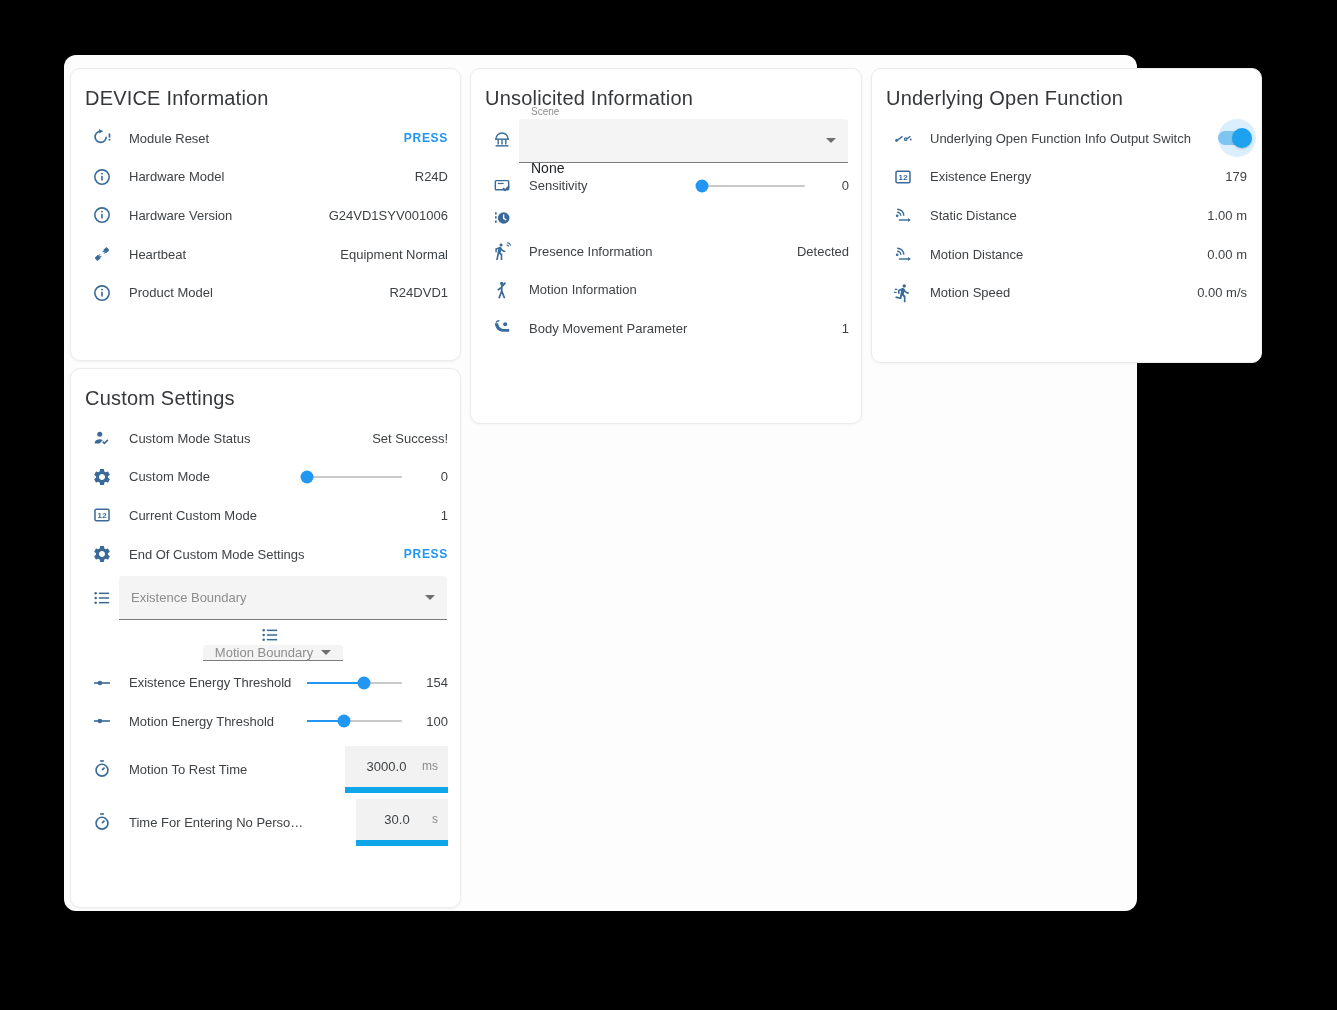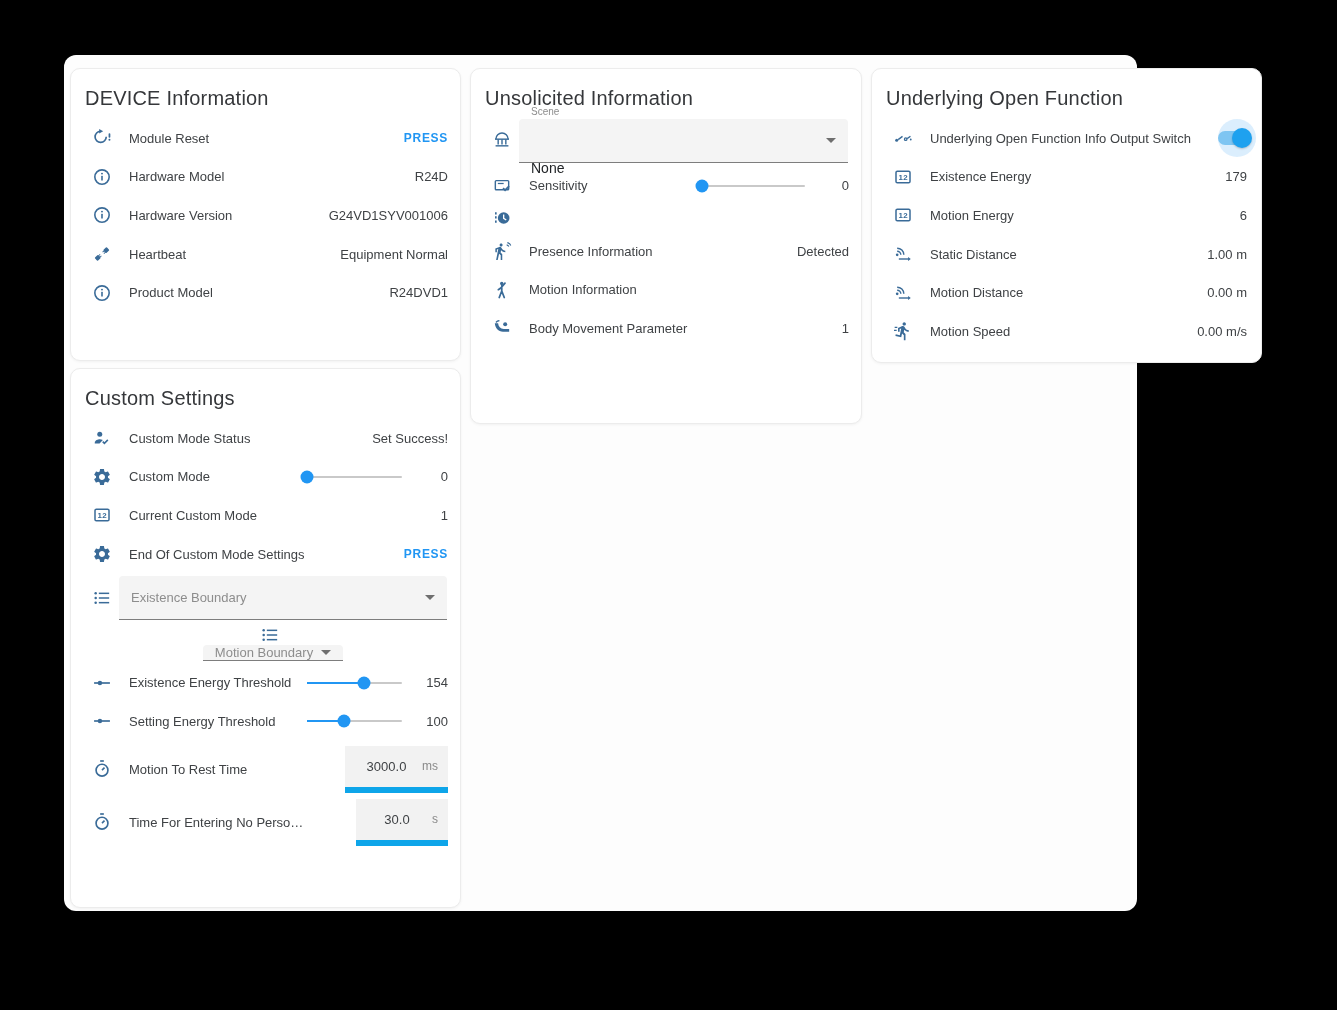--- a/index.html
+++ b/index.html
@@ -307,21 +307,21 @@
         <span class="thumb-dot" style="left: 60%;"></span>
       </span>
       <span class="value slider-value">154</span>
     </div>
     <div class="row">
       <span class="icon">
           <svg>
             <use href="#sym-sliderdot"></use>
           </svg>
         </span>
-      <span class="label">Setting Energy Threshold</span>
+      <span class="label">Motion Energy Threshold</span>
       <span class="slider narrow">
         <span class="fill" style="width: 39%;"></span>
         <span class="thumb-dot" style="left: 39%;"></span>
       </span>
       <span class="value slider-value">100</span>
     </div>
     <div class="row row-input mt2">
       <span class="icon">
           <svg>
             <use href="#sym-timer"></use>
@@ -432,29 +432,20 @@
           <svg>
             <use href="#sym-numbers"></use>
           </svg>
         </span>
       <span class="label">Existence Energy</span>
       <span class="value">179</span>
     </div>
     <div class="row pr14">
       <span class="icon">
           <svg>
-            <use href="#sym-numbers"></use>
-          </svg>
-        </span>
-      <span class="label">Motion Energy</span>
-      <span class="value">6</span>
-    </div>
-    <div class="row pr14">
-      <span class="icon">
-          <svg>
             <use href="#sym-distance"></use>
           </svg>
         </span>
       <span class="label">Static Distance</span>
       <span class="value">1.00 m</span>
     </div>
     <div class="row pr14">
       <span class="icon">
           <svg>
             <use href="#sym-distance"></use>

